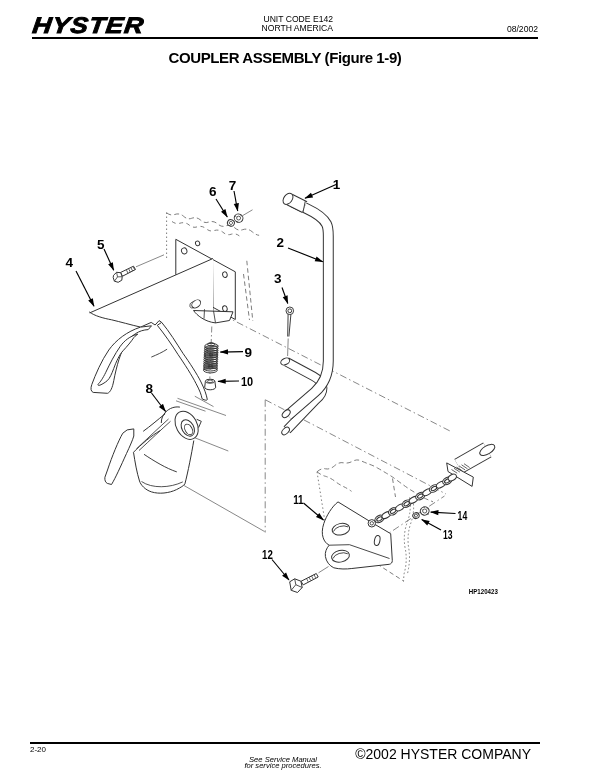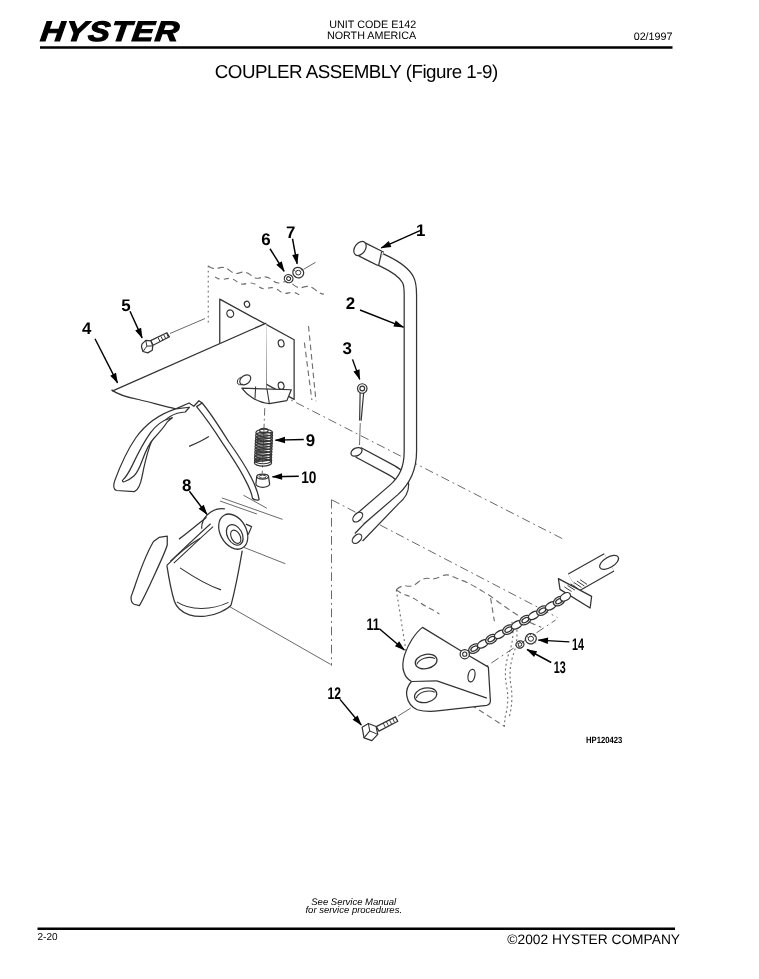--- a/index.html
+++ b/index.html
@@ -1,34 +1,34 @@
 <!DOCTYPE html>
 <html><head>
 <meta charset="utf-8">
 <style>
   html,body{margin:0;padding:0;background:#fff;}
   body{width:607px;height:783px;position:relative;font-family:"Liberation Sans",sans-serif;color:#000;overflow:hidden;}
   .logo{position:absolute;left:31px;top:13px;font-weight:bold;font-style:italic;font-size:22.5px;letter-spacing:0.8px;transform:scaleX(1.16) skewX(-6deg);transform-origin:left bottom;-webkit-text-stroke:0.9px #000;}
   .hcen{position:absolute;left:233px;top:14.5px;width:100px;text-align:right;font-size:8.6px;line-height:9.6px;}
   .hdate{position:absolute;right:69px;top:23.5px;font-size:8.6px;}
   .hrule{position:absolute;left:32px;top:37px;width:506px;height:2px;background:#000;}
-  .title{position:absolute;left:0;top:49px;width:570px;text-align:center;font-weight:normal;font-size:15px;letter-spacing:-0.4px;}
+  .title{position:absolute;left:0;top:49px;width:570px;text-align:center;font-weight:bold;font-size:15px;letter-spacing:-0.4px;}
   .frule{position:absolute;left:30px;top:742px;width:510px;height:1.6px;background:#000;}
   .fleft{position:absolute;left:30px;top:745px;font-size:8px;}
-  .fcen{position:absolute;left:183px;top:719px;width:200px;text-align:center;font-style:italic;font-size:7.6px;line-height:6.4px;}
-  .fright{position:absolute;right:63px;top:745.5px;font-size:11px;}
+  .fcen{position:absolute;left:183px;top:757px;width:200px;text-align:center;font-style:italic;font-size:7.6px;line-height:6.4px;}
+  .fright{position:absolute;right:76px;top:745.5px;font-size:14px;}
   svg{position:absolute;left:0;top:0;}
   text.lbl{font-family:"Liberation Sans",sans-serif;font-weight:bold;font-size:13.5px;fill:#000;}
   text.code{font-family:"Liberation Sans",sans-serif;font-weight:bold;font-size:7.2px;fill:#000;}
 </style>
 </head>
 <body>
 <div class="logo">HYSTER</div>
 <div class="hcen">UNIT CODE E142<br>NORTH AMERICA</div>
-<div class="hdate">02/1997</div>
+<div class="hdate">08/2002</div>
 <div class="hrule"></div>
 <div class="title">COUPLER ASSEMBLY (Figure 1-9)</div>
 <div class="frule"></div>
 <div class="fleft">2-20</div>
 <div class="fcen">See Service Manual<br><span style="display:inline-block;margin-top:0">for service procedures.</span></div>
 <div class="fright">©2002 HYSTER COMPANY</div>
 
 <svg width="607" height="783" viewBox="0 0 607 783">
 <defs>
 <marker id="ah" markerWidth="10" markerHeight="8" refX="8.2" refY="3" orient="auto" markerUnits="userSpaceOnUse">

